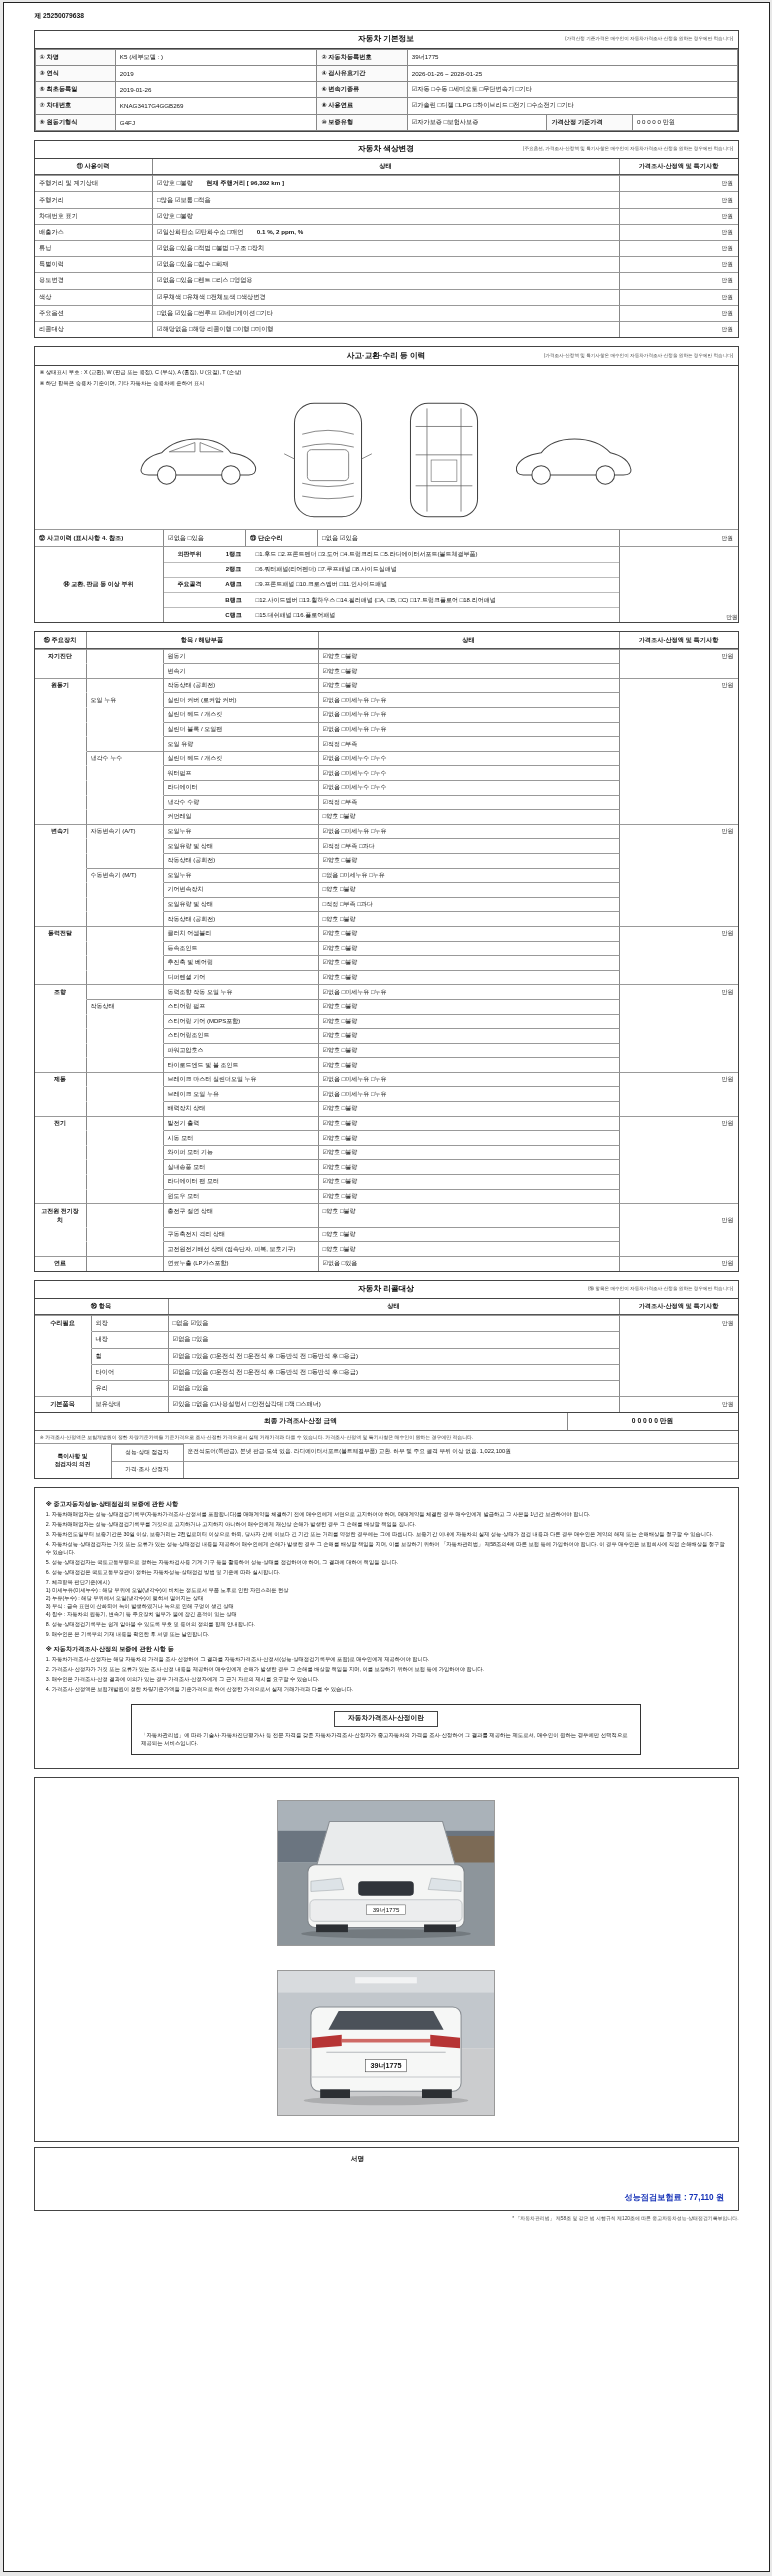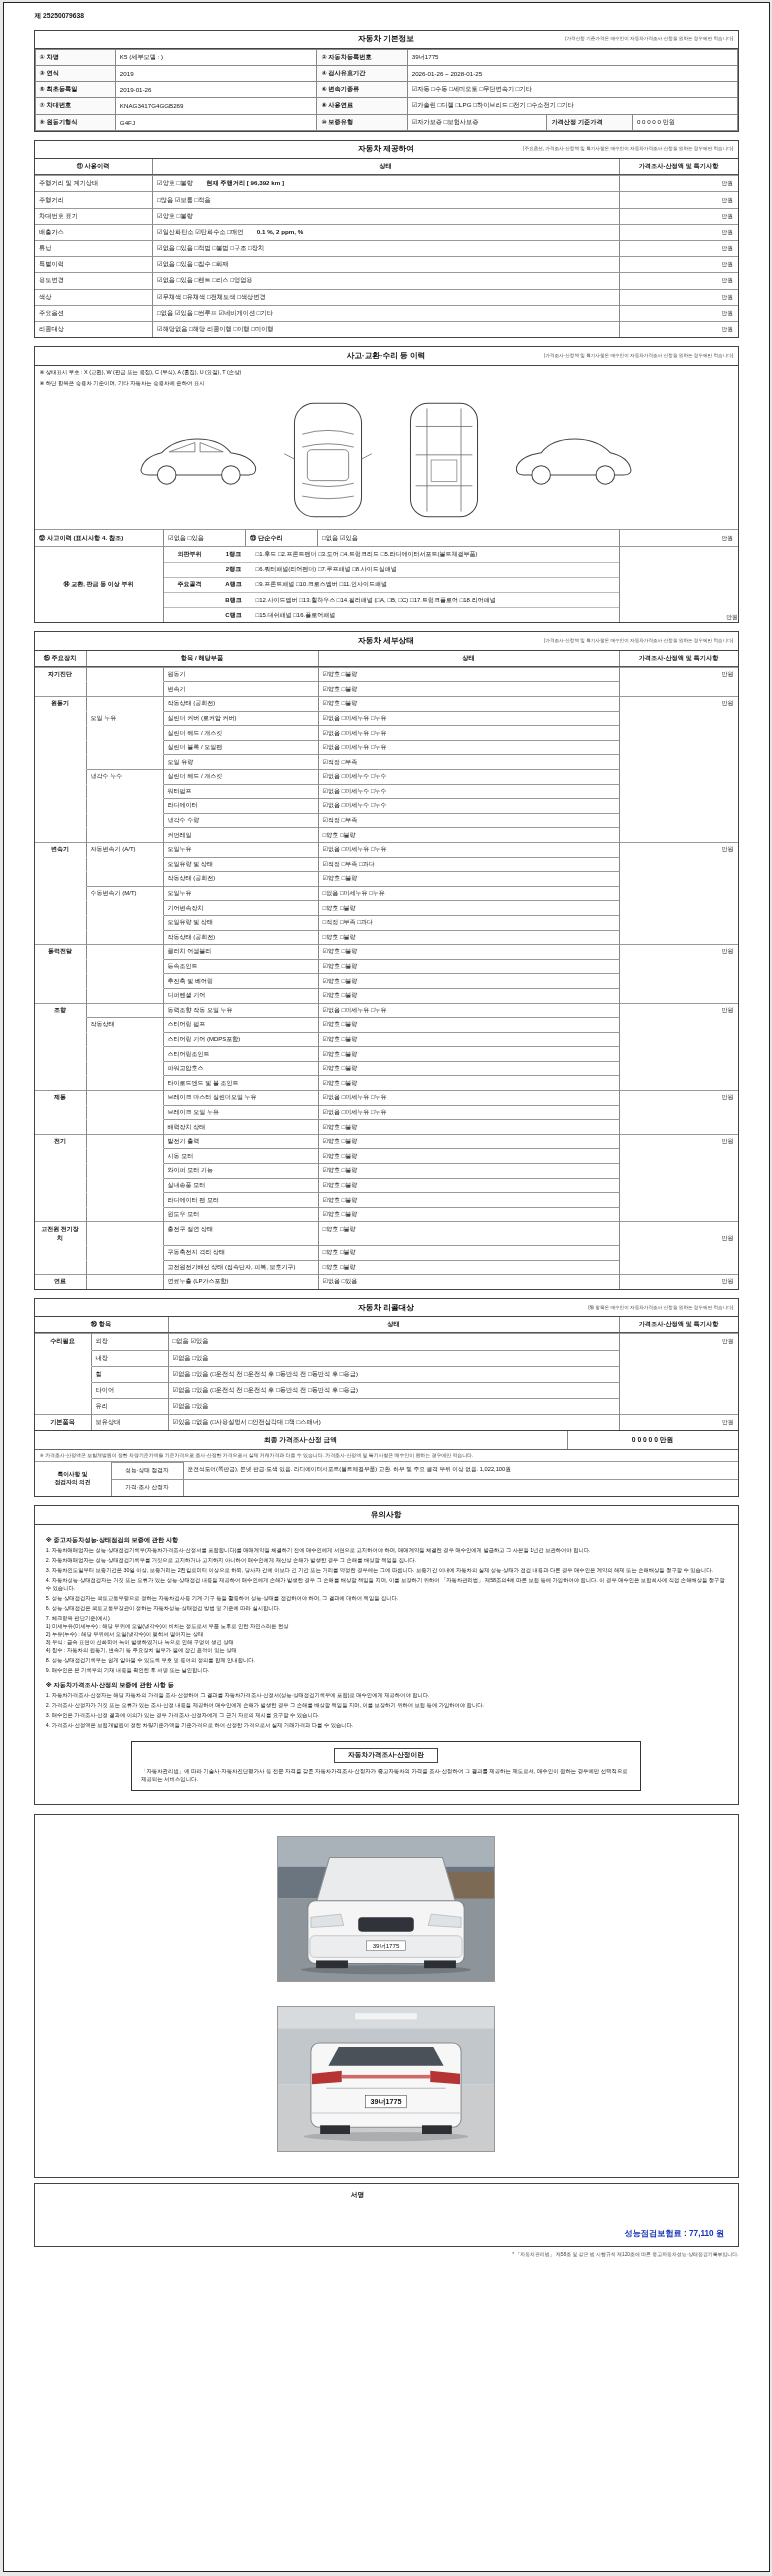--- a/index.html
+++ b/index.html
@@ -140,21 +140,21 @@
         <td style="width:134px">☑자가보증   □보험사보증</td>
         <td class="lb" style="width:77px">가격산정 기준가격</td>
         <td style="width:98px">0 0 0 0 0 만원</td>
       </tr>
     </tbody>
       </table>
   </div>
 
   <div class="sec">
     <div class="sec-head">
-      <span>자동차 제공하여</span>
+      <span>자동차 색상변경</span>
       <span class="sec-note">(주요옵션, 가격조사·산정액 및 특기사항은 매수인이 자동차가격조사·산정을 원하는 경우에만 적습니다)</span>
     </div>
     <div class="cols c-head-comp">
       <div>⑪ 사용이력</div>
       <div>상태</div>
       <div>가격조사·산정액 및 특기사항</div>
     </div>
     <div>
 
         <div class="crow">
@@ -292,24 +292,20 @@
           <div class="g"></div>
           <div class="g">C랭크</div>
           <div>□15.대쉬패널   □16.플로어패널</div>
         </div>
       </div>
       <div class="price">만원</div>
     </div>
   </div>
 
   <div class="sec">
-    <div class="sec-head">
-      <span>자동차 세부상태</span>
-      <span class="sec-note">(가격조사·산정액 및 특기사항은 매수인이 자동차가격조사·산정을 원하는 경우에만 적습니다)</span>
-    </div>
     <div class="cols d-head">
       <div>⑮ 주요장치</div>
       <div>항목 / 해당부품</div>
       <div>상태</div>
       <div>가격조사·산정액 및 특기사항</div>
     </div>
     <div>
 
         <div class="drow" data-rt="first">
           <div class="c-sys">자기진단</div>
@@ -713,21 +709,20 @@
       <div class="op-title">특이사항 및
 점검자의 의견</div>
       <div class="op-who">성능·상태 점검자</div>
       <div class="op-text">운전석도어(쪽판금), 본넷 판금·도색 있음. 라디에이터서포트(볼트체결부품) 교환. 하부 및 주요 골격 부위 이상 없음. 1,022,100원</div>
       <div class="op-who">가격·조사 산정자</div>
       <div class="op-text"></div>
     </div>
   </div>
 
   <div class="sec">
-    <div class="sec-head">유의사항</div>
     <div class="notice-body">
       <div class="notice-sub">※ 중고자동차성능·상태점검의 보증에 관한 사항</div>
       <div>
 
       <p>1. 자동차매매업자는 성능·상태점검기록부(자동차가격조사·산정서를 포함합니다)를 매매계약을 체결하기 전에 매수인에게 서면으로 고지하여야 하며, 매매계약을 체결한 경우 매수인에게 발급하고 그 사본을 1년간 보관하여야 합니다.</p>
           <p>2. 자동차매매업자는 성능·상태점검기록부를 거짓으로 고지하거나 고지하지 아니하여 매수인에게 재산상 손해가 발생한 경우 그 손해를 배상할 책임을 집니다.</p>
           <p>3. 자동차인도일부터 보증기간은 30일 이상, 보증거리는 2천킬로미터 이상으로 하되, 당사자 간에 이보다 긴 기간 또는 거리를 약정한 경우에는 그에 따릅니다. 보증기간 이내에 자동차의 실제 성능·상태가 점검 내용과 다른 경우 매수인은 계약의 해제 또는 손해배상을 청구할 수 있습니다.</p>
           <p>4. 자동차성능·상태점검자는 거짓 또는 오류가 있는 성능·상태점검 내용을 제공하여 매수인에게 손해가 발생한 경우 그 손해를 배상할 책임을 지며, 이를 보장하기 위하여 「자동차관리법」 제58조의4에 따른 보험 등에 가입하여야 합니다. 이 경우 매수인은 보험회사에 직접 손해배상을 청구할 수 있습니다.</p>
           <p>5. 성능·상태점검자는 국토교통부령으로 정하는 자동차검사용 기계·기구 등을 활용하여 성능·상태를 점검하여야 하며, 그 결과에 대하여 책임을 집니다.</p>
           <p>6. 성능·상태점검은 국토교통부장관이 정하는 자동차성능·상태점검 방법 및 기준에 따라 실시합니다.</p>

